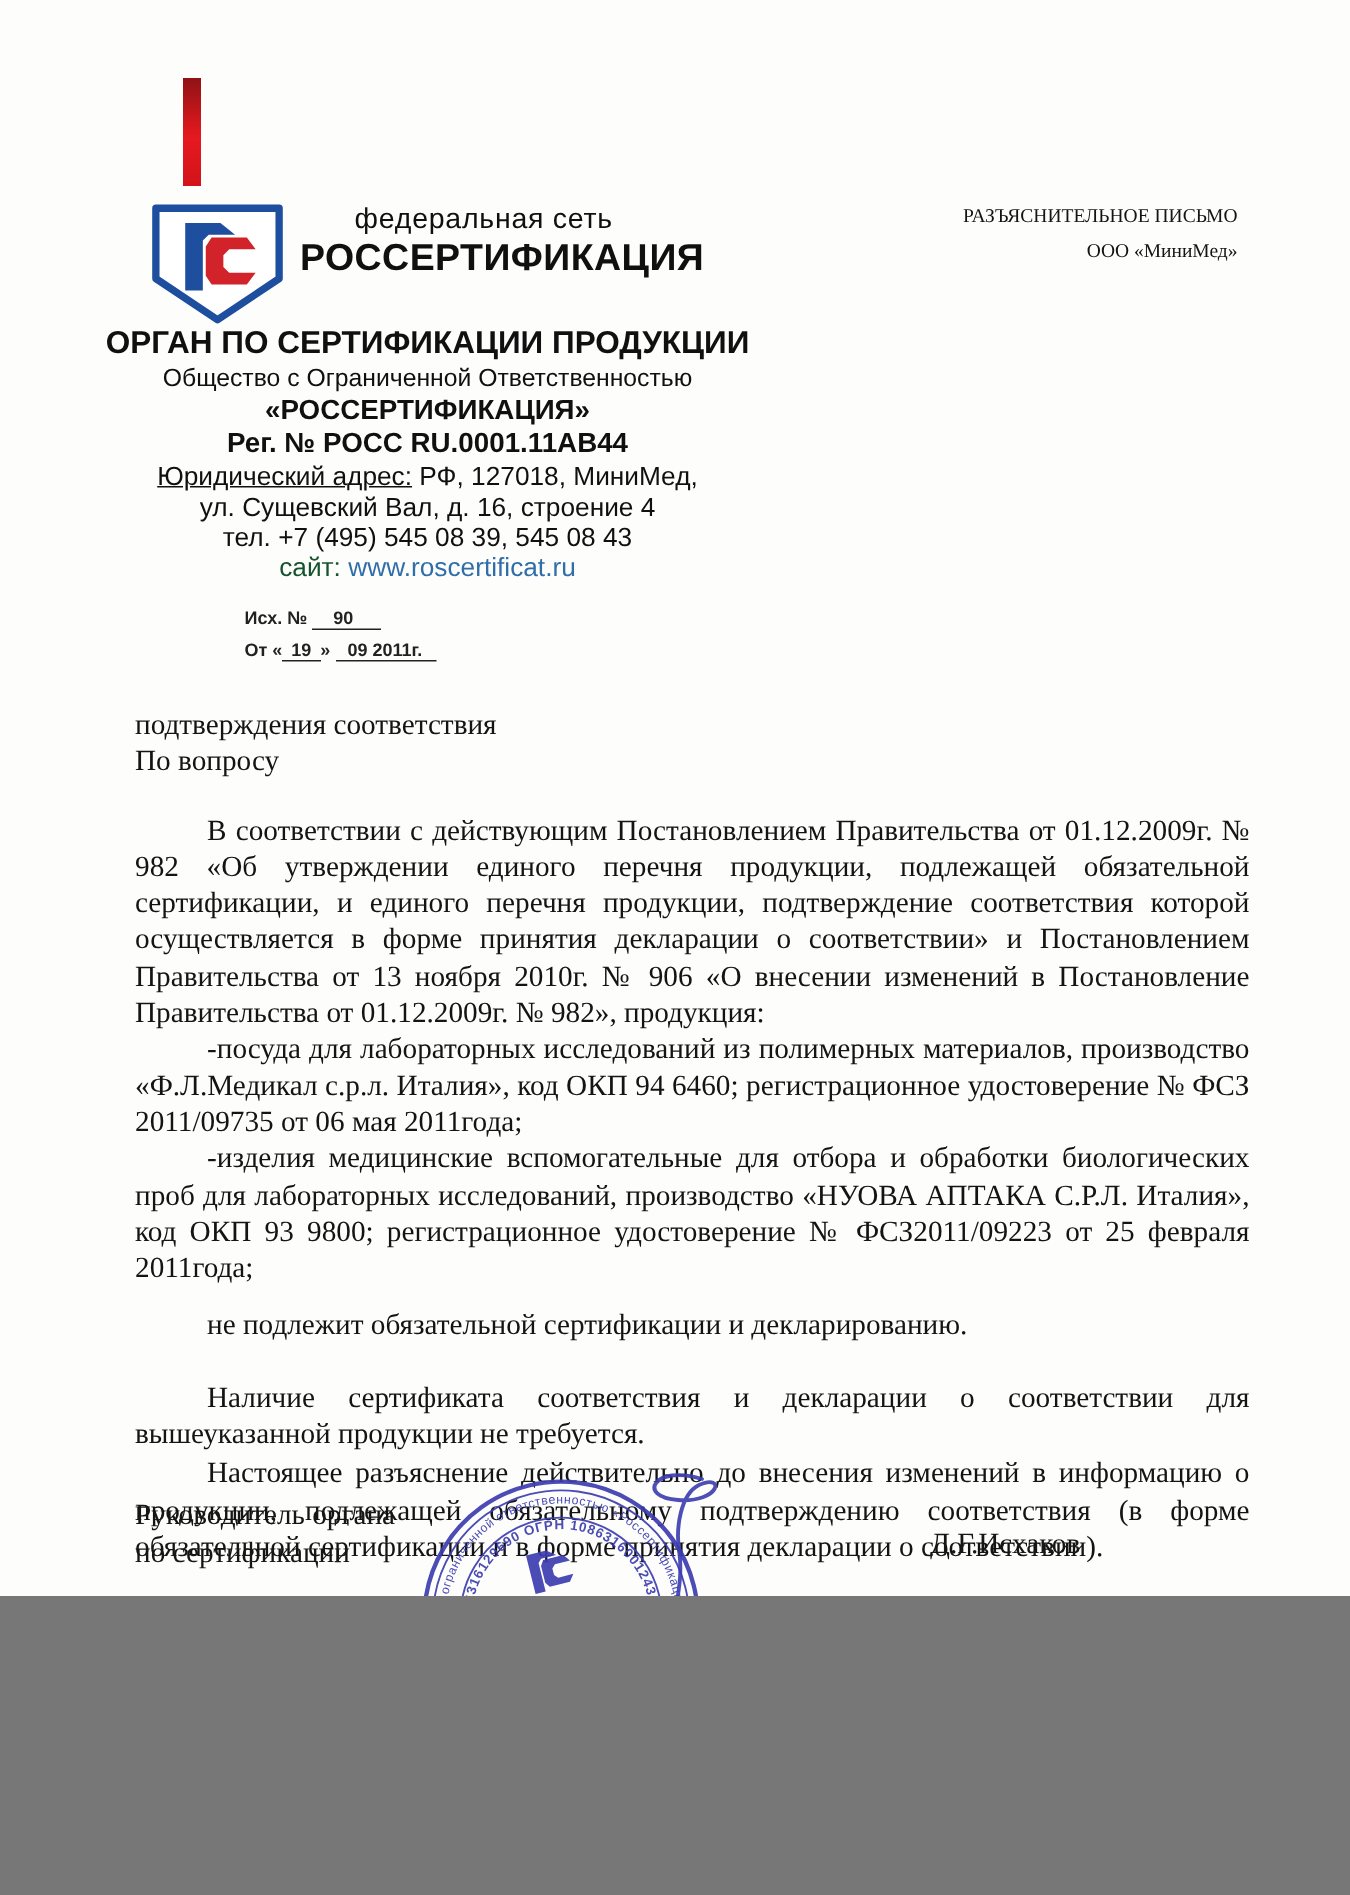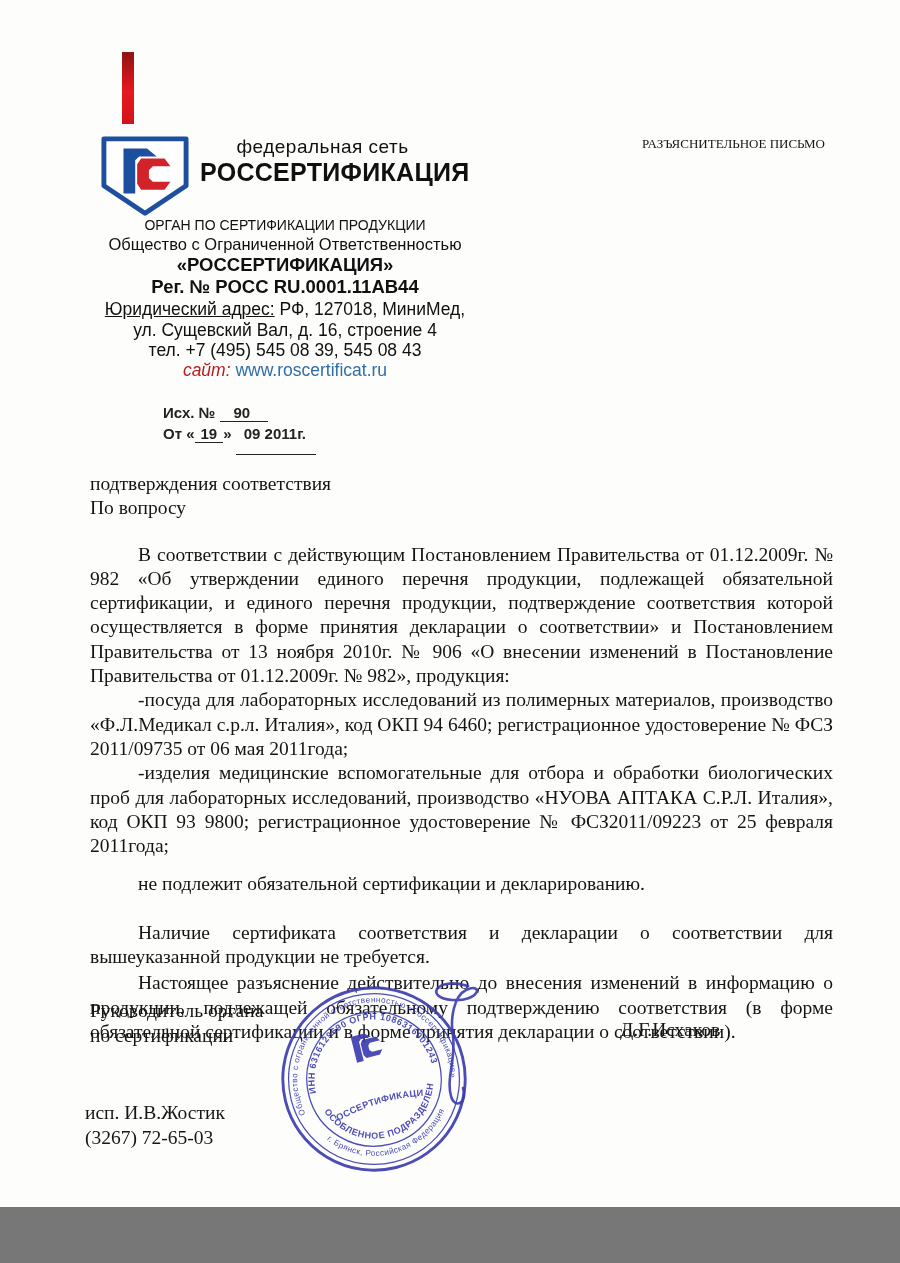--- a/index.html
+++ b/index.html
@@ -1,47 +1,47 @@
 <!DOCTYPE html>
 <html><head>
 <meta charset="utf-8">
 <style>
   html,body{margin:0;padding:0;background:#777;}
   .page{
-    position:relative; width:900px; height:1207px; margin:0 auto;
+    position:relative; width:900px; height:1064px; margin:0 auto;
     background:#fdfdfc; overflow:hidden;
     font-family:"Liberation Serif", serif; color:#161616;
   }
   
   .red-bar{position:absolute; left:122px; top:52px; width:12px; height:72px;
     background:linear-gradient(#8f1216,#e6191f 55%,#d2131a);}
   
   .logo{position:absolute; left:94px; top:131px;}
   .brand-block{position:absolute; left:200px; top:136px; width:245px; text-align:center;
     font-family:"Liberation Sans", sans-serif; color:#101010;}
   .brand-net{font-size:19px; letter-spacing:.5px;}
   .brand-name{font-size:25px; font-weight:700; letter-spacing:.3px; white-space:nowrap;}
   .letter-type{position:absolute; left:525px; top:132px; width:300px; text-align:right;
     font-size:13px; line-height:23px; color:#141414;}
   .org-block{position:absolute; left:55px; top:217px; width:460px; text-align:center;
     font-family:"Liberation Sans", sans-serif; color:#101010; line-height:1.16;}
-  .org-title{font-size:14px; font-weight:400; margin-bottom:2px;}
+  .org-title{font-size:21px; font-weight:700; margin-bottom:2px;}
   .org-form{font-size:16.5px;}
   .org-name{font-size:18.5px; font-weight:700;}
   .org-reg{font-size:18.5px; font-weight:700; margin-bottom:2px;}
   .org-line{font-size:17.5px;}
   .u{text-decoration:underline;}
   .link{color:#2f6ea9;}
-  .lbl-navy{color:#b91c1c;font-style:italic;}
+  .lbl-navy{color:#14532d;}
   .ref-block{position:absolute; left:163px; top:402px;
-    font-family:"Liberation Sans", sans-serif; font-size:15px; font-weight:700;
+    font-family:"Liberation Sans", sans-serif; font-size:12px; font-weight:700;
     color:#222; line-height:21px;}
   .ref-val{border-bottom:1.5px solid #222; padding:0 18px 0 14px;}
   .ref-day{border-bottom:1.5px solid #222; padding:0 6px;}
-  .ref-my{border-bottom:1.5px solid #222; padding:0 10px 12px 8px;}
+  .ref-my{border-bottom:1.5px solid #222; padding:0 10px 0 8px;}
   
   .body-text{position:absolute; left:90px; top:472px; width:743px;
     font-size:19.5px; line-height:24.3px; color:#141414;}
   .subject{margin:0 0 22px 0;}
   .body-text p{margin:0; text-align:justify;}
   .ind{text-indent:48px;}
   .p-alone{margin-top:14px !important; margin-bottom:24px !important; text-align:left;}
   .p-gap{margin-bottom:2px !important;}
   
   .sig-role{position:absolute; left:90px; top:999px; font-size:19.5px; line-height:24.5px;}
@@ -66,20 +66,21 @@
     </g>
   </svg>
 
   <div class="brand-block">
     <div class="brand-net">федеральная сеть</div>
     <div class="brand-name">РОССЕРТИФИКАЦИЯ</div>
   </div>
 
   <div class="letter-type">
     <div>РАЗЪЯСНИТЕЛЬНОЕ ПИСЬМО</div>
+    <div>ООО «МиниМед»</div>
   </div>
 
   <div class="org-block">
     <div class="org-title">ОРГАН ПО СЕРТИФИКАЦИИ ПРОДУКЦИИ</div>
     <div class="org-form">Общество с Ограниченной Ответственностью</div>
     <div class="org-name">«РОССЕРТИФИКАЦИЯ»</div>
     <div class="org-reg">Рег. № РОСС RU.0001.11АВ44</div>
     <div class="org-line"><span class="u">Юридический адрес:</span><span> РФ, 127018, МиниМед,</span></div>
     <div class="org-line">ул. Сущевский Вал, д. 16, строение 4</div>
     <div class="org-line">тел. +7 (495) 545 08 39, 545 08 43</div>

